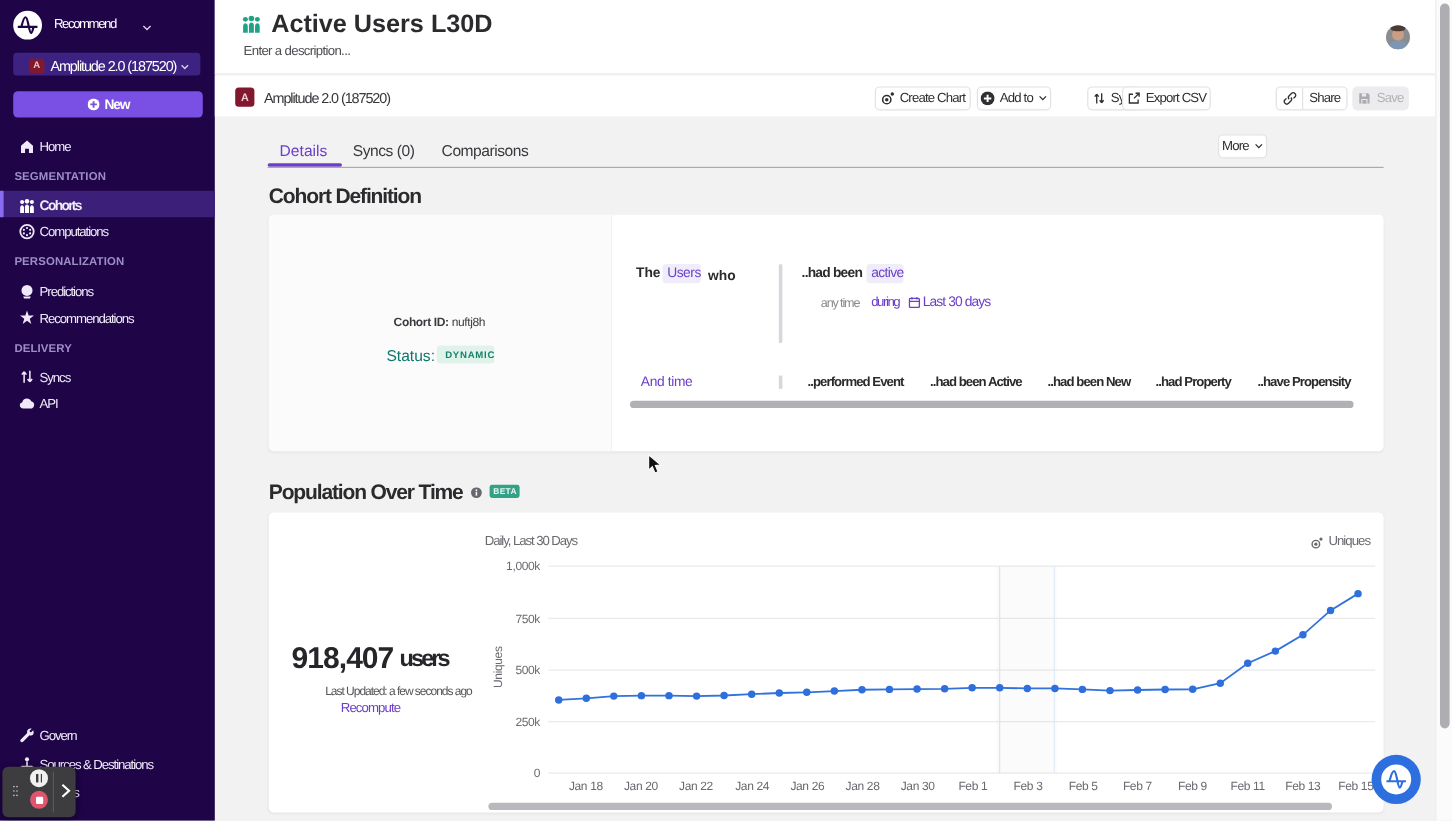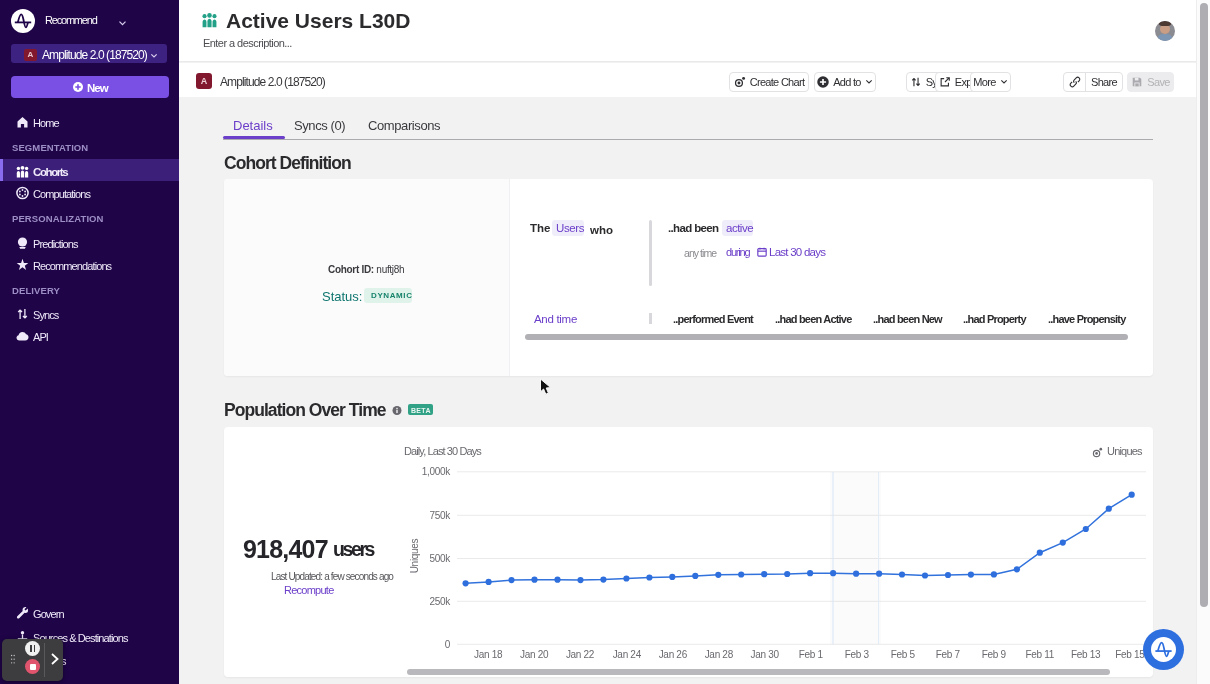--- a/index.html
+++ b/index.html
@@ -192,21 +192,21 @@
       </svg>
     Sync
   </div>
   <div class="btn" style="left:935px;width:74px;">
     <svg width="12" height="12" viewBox="0 0 14 14">
         <path d="M6 3 H2.5 V11.5 H11 V8" stroke="#2f2f33" stroke-width="1.3" fill="none"></path>
         <path d="M8.5 2 H12 V5.5 M12 2 L7 7" stroke="#2f2f33" stroke-width="1.3" fill="none"></path>
       </svg>
     Export CSV
   </div>
-  <div class="btn" style="left:970px;width:41px;">
+  <div class="btn" style="left:1015px;width:41px;margin-top:40px;">
     More
     <svg width="8" height="8" viewBox="0 0 12 12">
         <path d="M2 3.5 L6 7.5 L10 3.5" stroke="#2f2f33" stroke-width="1.6" fill="none"></path>
       </svg>
   </div>
   <div class="btn" style="left:1063px;width:60px;padding:0;gap:0;">
     <div style="width:22px;height:100%;display:flex;align-items:center;justify-content:center;border-right:1px solid #e2e2e4;">
       <svg width="12" height="12" viewBox="0 0 14 14">
           <path d="M6.2 7.8 C5.2 6.8 5.2 5.4 6.2 4.4 L8.4 2.2 C9.4 1.2 10.8 1.2 11.8 2.2 C12.8 3.2 12.8 4.6 11.8 5.6 L10.4 7" stroke="#2f2f33" stroke-width="1.3" fill="none"></path>
           <path d="M7.8 6.2 C8.8 7.2 8.8 8.6 7.8 9.6 L5.6 11.8 C4.6 12.8 3.2 12.8 2.2 11.8 C1.2 10.8 1.2 9.4 2.2 8.4 L3.6 7" stroke="#2f2f33" stroke-width="1.3" fill="none"></path>

